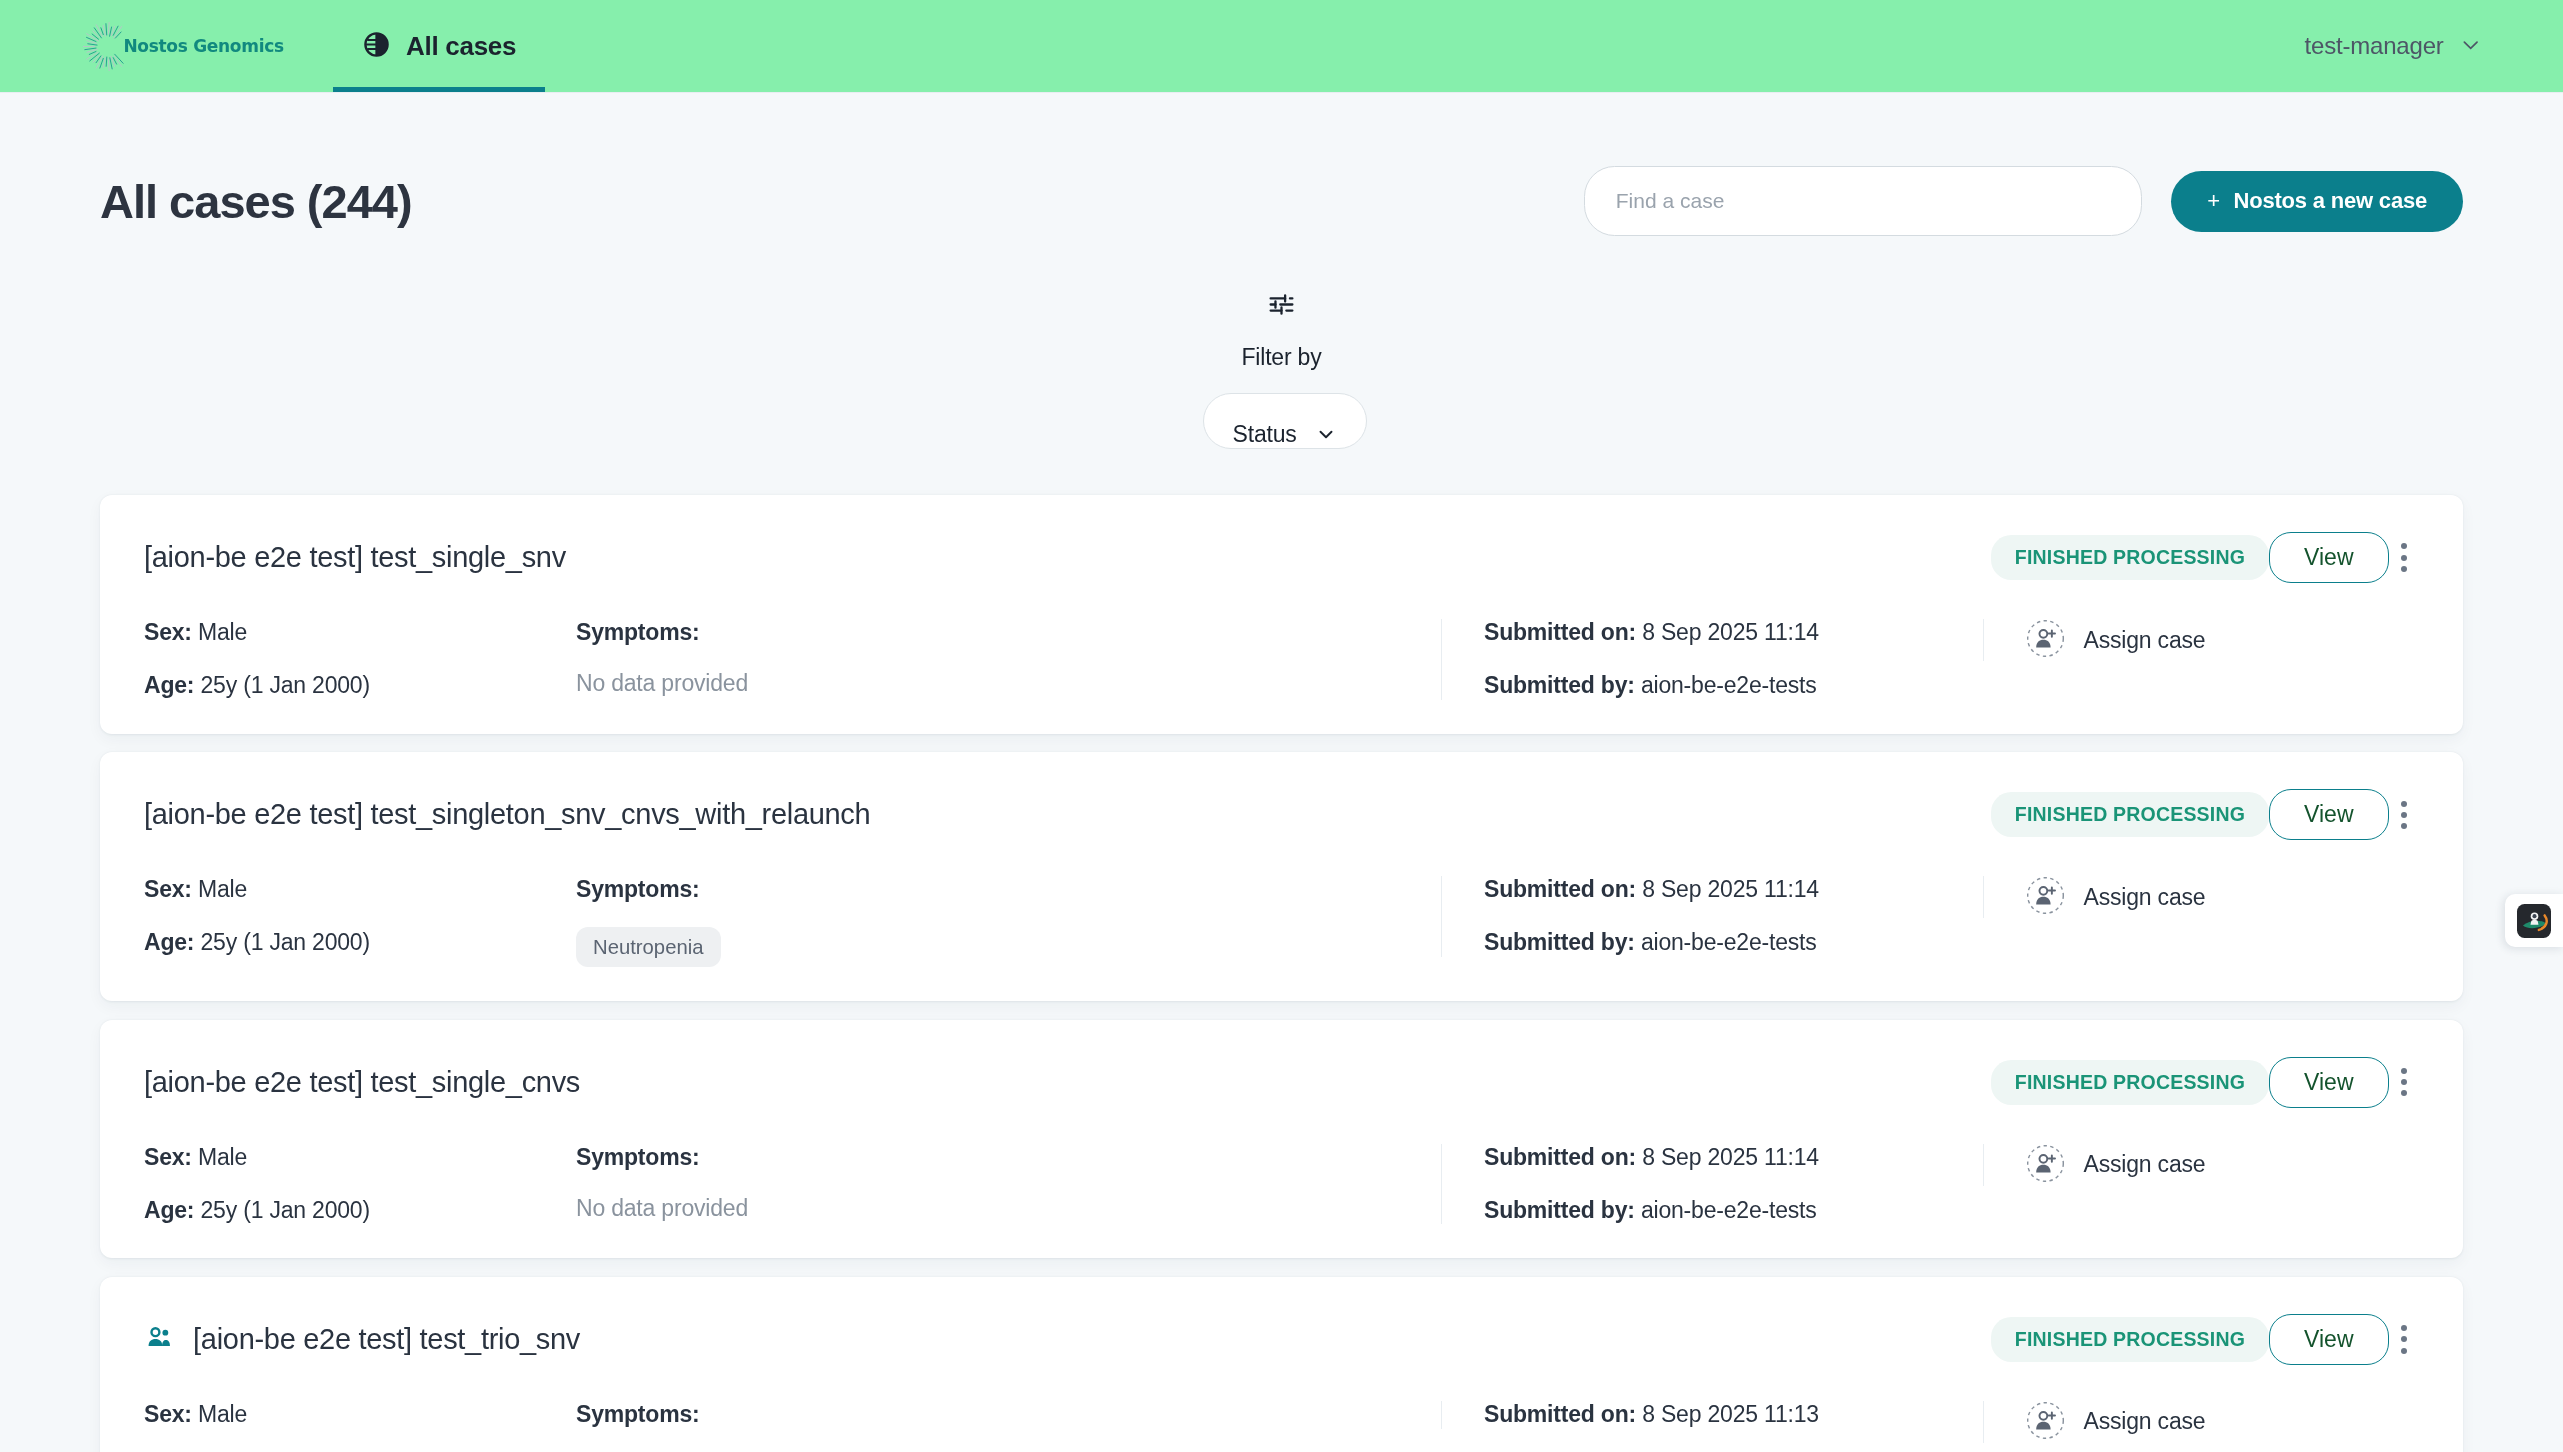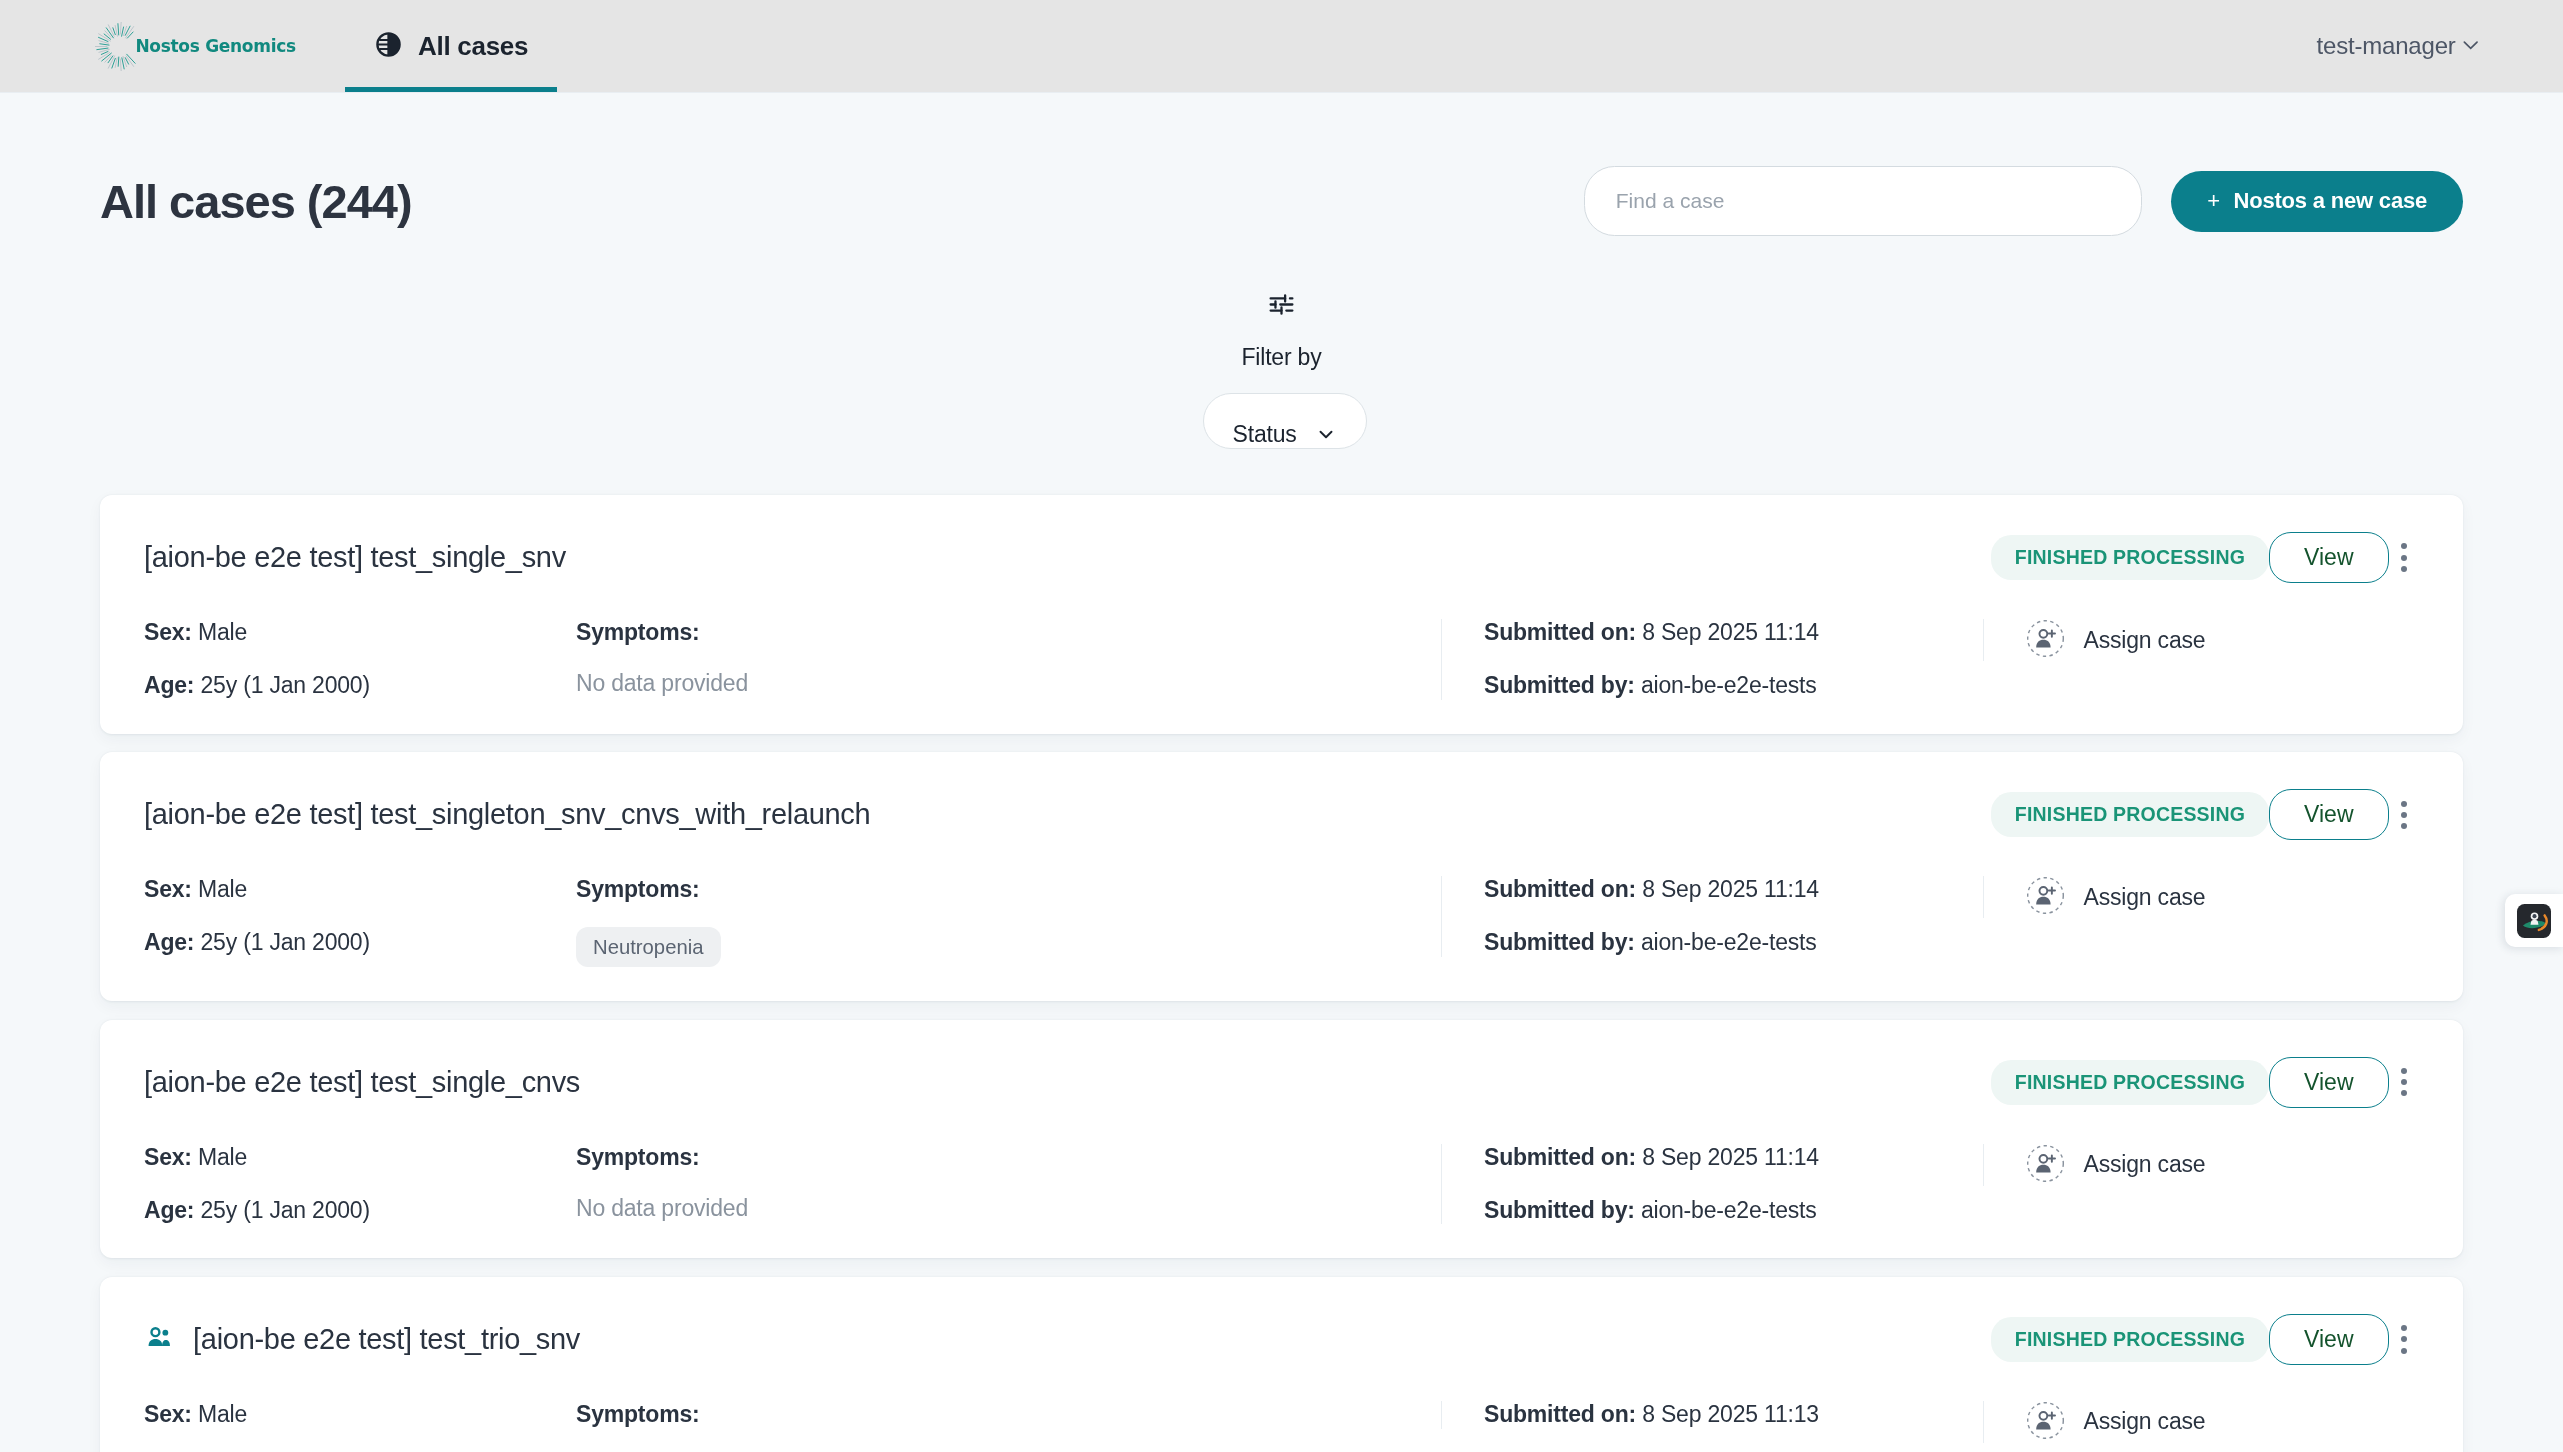--- a/index.html
+++ b/index.html
@@ -14,25 +14,24 @@
     background: #f5f8fa;
     font-family: "Liberation Sans", sans-serif;
     color: #2a3340;
     -webkit-font-smoothing: antialiased;
   }
 
   
   .topnav {
     position: relative;
     height: 93px;
-    background: #e5e5e5;
+    background: #86efac;
     display: flex;
     align-items: stretch;
     border-bottom: 0.8px solid #e9eef2;
-    padding-left: 12px;
   }
 
   .logo-wrap {
     display: flex;
     align-items: center;
     padding-left: 88px;
     padding-right: 0;
   }
 
   .logo {
@@ -91,21 +90,21 @@
   .nav-right {
     margin-left: auto;
     display: flex;
     align-items: center;
     padding-right: 80px;
   }
 
   .user-menu {
     display: flex;
     align-items: center;
-    gap: 2px;
+    gap: 14px;
     cursor: pointer;
   }
 
   .user-name {
     font-size: 24px;
     font-weight: 500;
     color: #4d5666;
     letter-spacing: -0.2px;
   }
 

